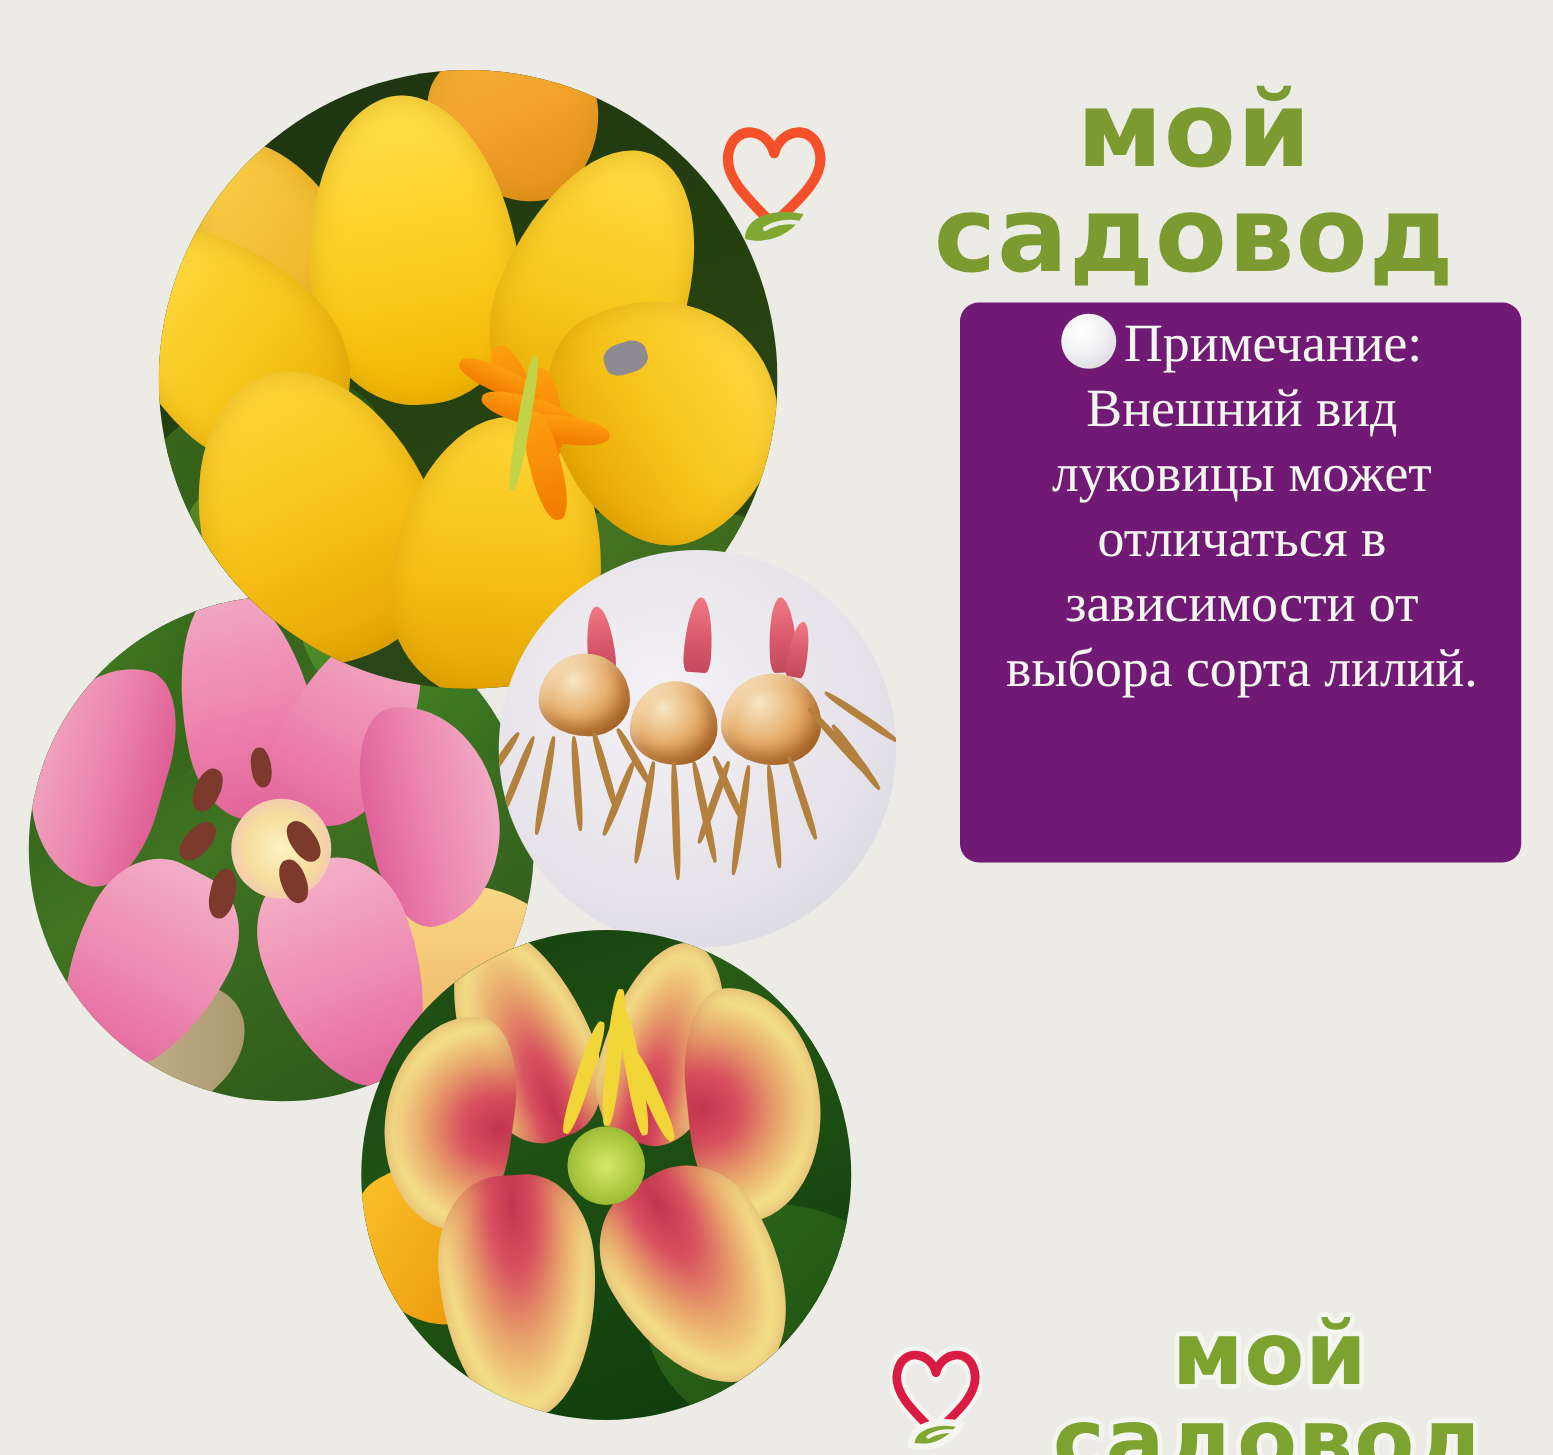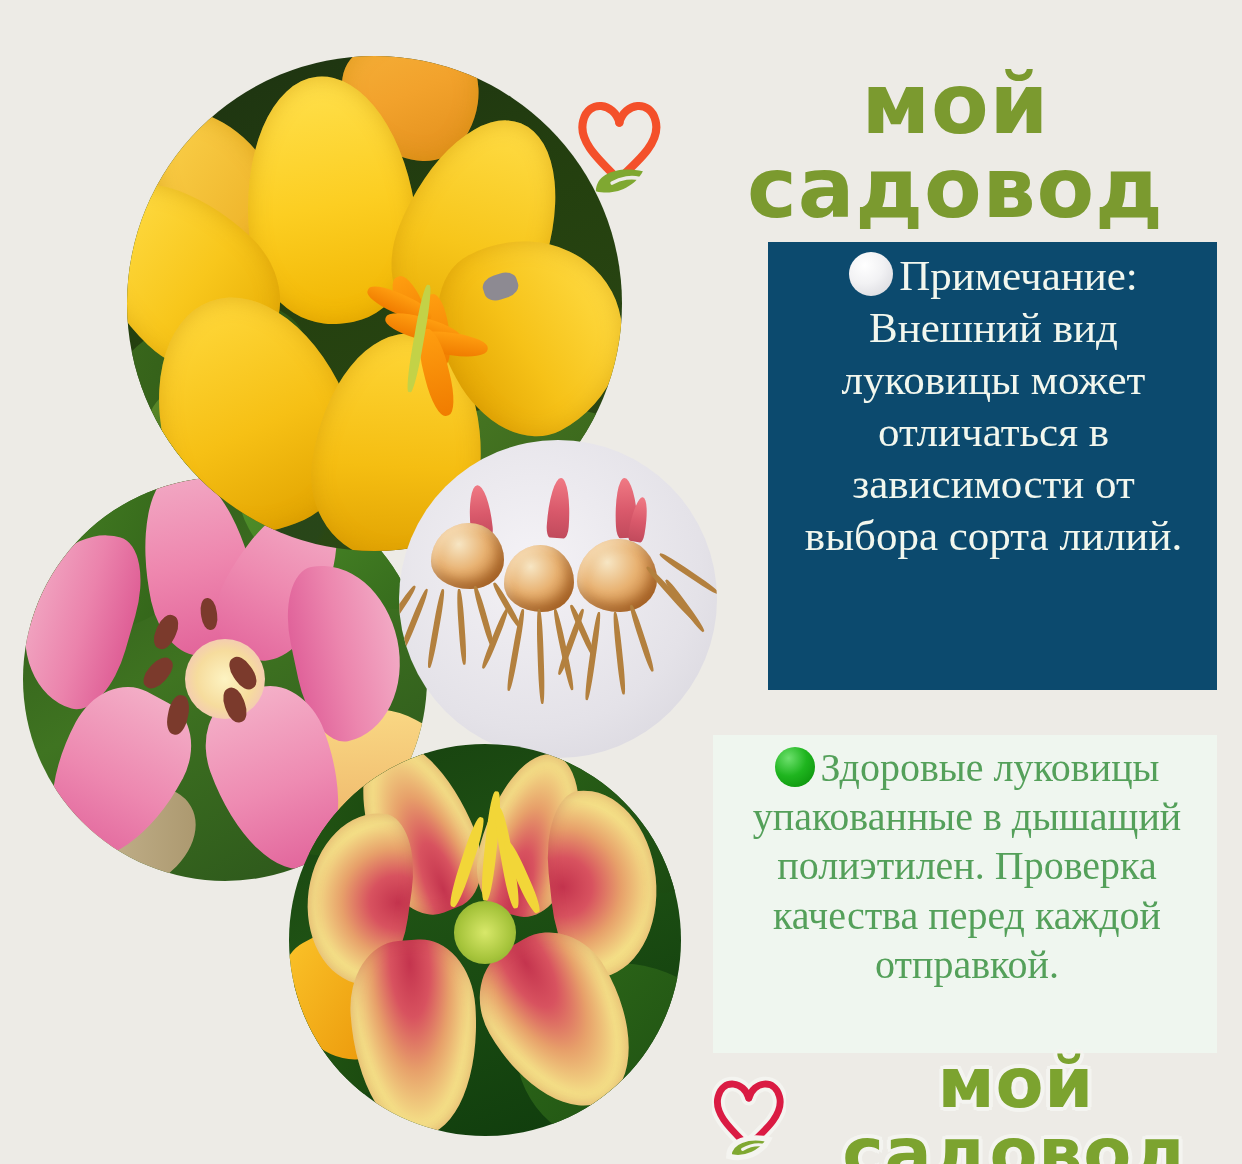--- a/index.html
+++ b/index.html
@@ -303,31 +303,26 @@
   <div class="logo" id="logo-top">
     <svg width="96" height="112" viewBox="0 0 96 112">
       <path d="M48 30 C42 8, 14 4, 8 28 C2 50, 24 70, 47 93" fill="none" stroke="#F4502A" stroke-width="9" stroke-linecap="round"></path>
       <path d="M48 30 C54 8, 82 4, 88 28 C94 50, 72 70, 47 93" fill="none" stroke="#F4502A" stroke-width="9" stroke-linecap="round"></path>
       <path d="M22 106 C22 86, 48 78, 74 84 C66 100, 44 112, 22 106 Z" fill="#7FA831"></path>
       <path d="M40 97 C50 91, 62 90, 70 92" fill="none" stroke="#EDEBE6" stroke-width="4" stroke-linecap="round"></path>
     </svg>
     <span class="logo-word">мой садовод</span>
   </div>
 
-  <div id="note-card-primary" style="background: #0c4a6e;">
+  <div id="note-card-primary" style="background: #701a75; border-radius: 15px;">
     <div class="note-text">
       <span class="bullet-dot bullet-white"></span><span>Примечание: Внешний вид луковицы может отличаться в зависимости от выбора сорта лилий.</span>
     </div>
   </div>
 
-  <div id="note-card-secondary" style="background: rgb(239, 246, 239);">
-    <div class="note-text">
-      <span class="bullet-dot bullet-green"></span><span>Здоровые луковицы упакованные в дышащий полиэтилен. Проверка качества перед каждой отправкой.</span>
-    </div>
-  </div>
 
   <div class="logo" id="logo-bottom">
     <svg width="86" height="100" viewBox="0 0 96 112">
       <path d="M48 30 C42 8, 14 4, 8 28 C2 50, 24 70, 47 93" fill="none" stroke="#F4F4F0" stroke-width="19" stroke-linecap="round"></path>
       <path d="M48 30 C54 8, 82 4, 88 28 C94 50, 72 70, 47 93" fill="none" stroke="#F4F4F0" stroke-width="19" stroke-linecap="round"></path>
       <path d="M48 30 C42 8, 14 4, 8 28 C2 50, 24 70, 47 93" fill="none" stroke="#DA1B43" stroke-width="9" stroke-linecap="round"></path>
       <path d="M48 30 C54 8, 82 4, 88 28 C94 50, 72 70, 47 93" fill="none" stroke="#DA1B43" stroke-width="9" stroke-linecap="round"></path>
       <path d="M22 106 C22 86, 48 78, 74 84 C66 100, 44 112, 22 106 Z" fill="#7FA831" stroke="#F4F4F0" stroke-width="7"></path>
       <path d="M40 97 C50 91, 62 90, 70 92" fill="none" stroke="#F4F4F0" stroke-width="4" stroke-linecap="round"></path>
     </svg>

